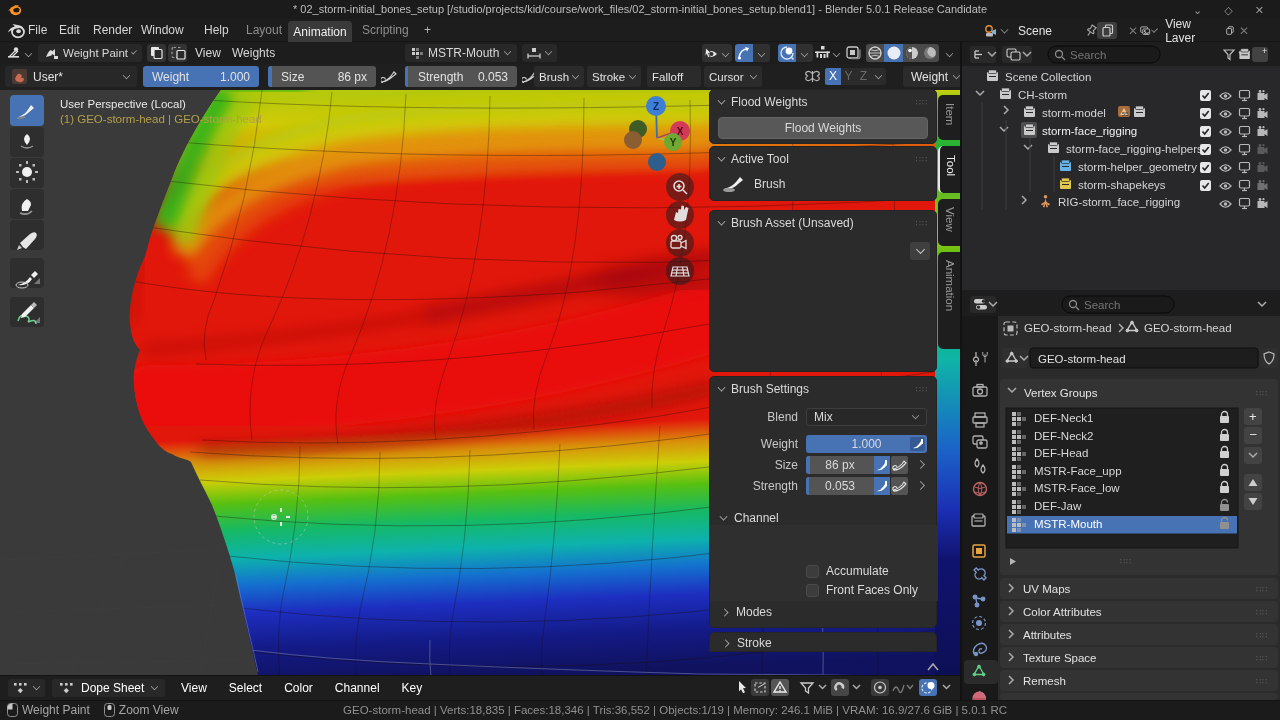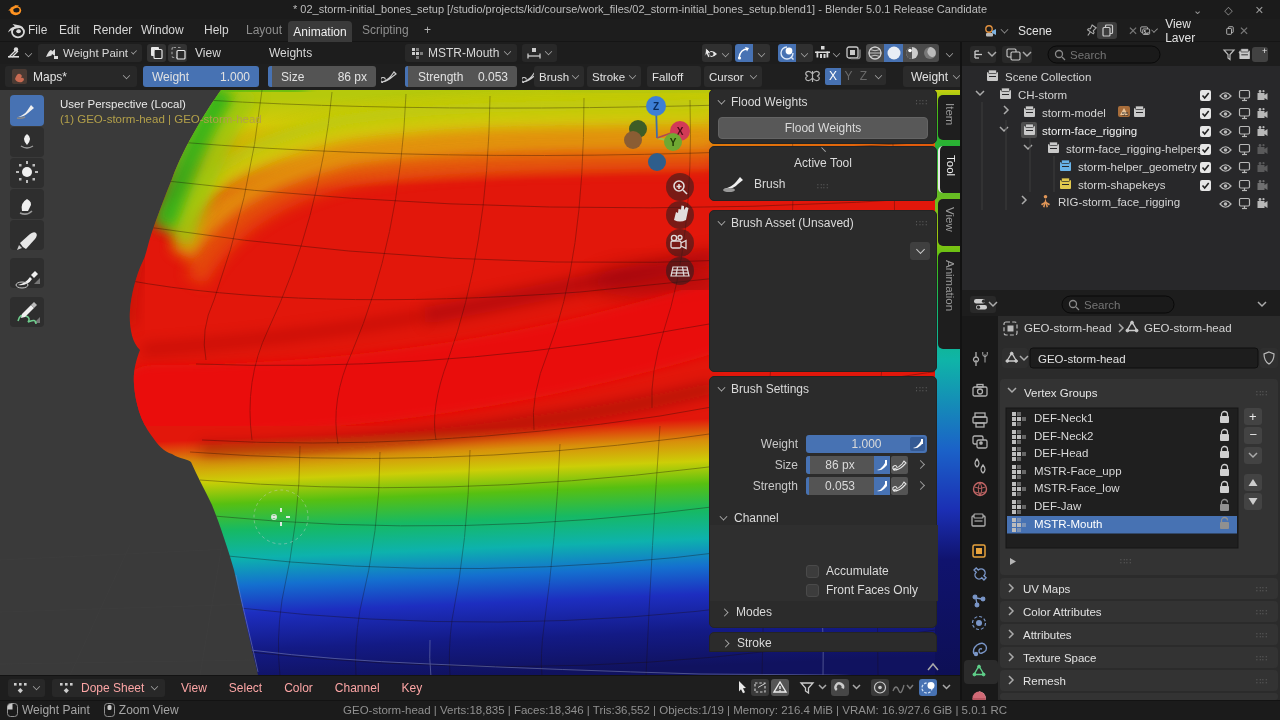--- a/index.html
+++ b/index.html
@@ -102,21 +102,21 @@
         <rect x="0" y="0" width="19" height="18" rx="3" fill="#333"></rect>
           <rect x="21" y="0" width="19" height="18" rx="3" fill="#333"></rect>
         <rect x="4" y="3" width="8" height="9" rx="1" fill="#e8e8e8"></rect>
           <rect x="7" y="5.5" width="8" height="9" rx="1" fill="#2a2a2a" stroke="#e8e8e8" stroke-width="1.2"></rect>
         <rect x="25" y="3.5" width="9" height="10" rx="1.5" fill="none" stroke="#9a9a9a" stroke-width="1.2" stroke-dasharray="2.5 2"></rect>
           <rect x="30" y="6.5" width="8" height="8.5" rx="1" fill="#2a2a2a" stroke="#e8e8e8" stroke-width="1.2"></rect>
       </svg>
     </div>
     <div class="abs" style="top:44px;left:0;height:18px;line-height:18px;font-size:12px;color:#d8d8d8;">
         <span class="abs" style="left:195px;">View</span>
-        <span class="abs" style="left:232px;margin-left:37px;">Weights</span>
+        <span class="abs" style="left:232px;">Weights</span>
       </div>
     <div class="abs row" style="left:405px;top:44px;height:18px;font-size:12px;color:#d8d8d8;">
       <span class="row" style="background:#282828;border-radius:3px;height:18px;padding:0 6px;gap:5px;">
         <svg width="12" height="12" viewBox="0 0 12 12" fill="#ccc">
             <rect x="1" y="1" width="3" height="3"></rect>
             <rect x="5" y="1" width="3" height="3" opacity=".5"></rect>
             <rect x="1" y="5" width="3" height="3"></rect>
             <rect x="5" y="5" width="3" height="3"></rect>
             <rect x="9" y="5" width="3" height="3" opacity=".5"></rect>
             <rect x="5" y="9" width="3" height="3" opacity=".5"></rect>
@@ -134,21 +134,21 @@
       </span>
     </div>
   </div>
   <div id="paintheader">
     <div class="abs row" style="left:5px;top:66px;height:21px;font-size:12px;color:#e2e2e2;">
       <span class="row" style="background:#282828;border-radius:3px;height:21px;width:132px;padding:0 7px;gap:6px;">
         <svg width="15" height="15" viewBox="0 0 15 15">
             <rect x="0" y="0" width="15" height="15" rx="2" fill="#4a3a33"></rect>
             <path d="M3,10 q2,-6 5,-5 q3,1 1,4 q3,-1 3,2 l-2,2 q-5,1 -7,-3z" fill="#c96a52"></path>
           </svg>
-        <span style="flex:1;">Maps*</span>
+        <span style="flex:1;">User*</span>
         <span class="chev" style="border-right:1.5px solid #aaa;border-bottom:1.5px solid #aaa;transform:rotate(45deg) scale(.75);margin:-3px 0 0 0;"></span>
       </span>
       <span class="row" style="background:#4772b3;border-radius:3px;height:21px;width:116px;margin-left:6px;padding:0 9px;">
         <span style="flex:1;">Weight</span>
           <span>1.000</span>
       </span>
       <span class="row" style="background:#545454;border-radius:3px;height:21px;width:108px;margin-left:9px;padding:0 9px;position:relative;overflow:hidden;">
         <span class="abs" style="left:0;top:0;width:4px;height:21px;background:#4772b3;"></span>
         <span style="flex:1;margin-left:4px;">Size</span>
           <span>86 px</span>
@@ -483,21 +483,21 @@
       <div class="row" style="height:24px;padding:0 8px;gap:6px;">
           <span class="chev" style="border-right:1.5px solid #bbb;border-bottom:1.5px solid #bbb;transform:rotate(45deg) scale(.8);margin-top:-4px;"></span>
           <span>Flood Weights</span>
           <span style="flex:1;"></span>
           <span style="color:#6f6f6f;font-size:8px;letter-spacing:1px;">∷∷</span>
         </div>
       <div class="row" style="height:22px;margin:3px 8px 0;background:#585858;border-radius:4px;justify-content:center;border:1px solid #646464;">Flood Weights</div>
     </div>
 
     <div class="abs" style="left:709px;top:146px;width:228px;height:55px;background:#2b2b2b;border-radius:5px;border:1px solid #242424;">
-      <div class="row" style="height:24px;padding:6px 8px;gap:6px;flex-direction:column;">
+      <div class="row" style="height:24px;padding:0 8px;gap:6px;">
           <span class="chev" style="border-right:1.5px solid #bbb;border-bottom:1.5px solid #bbb;transform:rotate(45deg) scale(.8);margin-top:-4px;"></span>
           <span>Active Tool</span>
           <span style="flex:1;"></span>
           <span style="color:#6f6f6f;font-size:8px;letter-spacing:1px;">∷∷</span>
         </div>
       <div class="row" style="height:26px;padding:0 12px;gap:10px;">
         <svg width="22" height="18" viewBox="0 0 22 18">
             <path d="M2,14 q8,-2 12,-7 l4,-5 3,3 -5,4 q-5,6 -14,5z" fill="#f0f0f0"></path>
             <ellipse cx="7" cy="15" rx="6" ry="2" fill="#999"></ellipse>
           </svg>
@@ -517,20 +517,24 @@
         </div>
     </div>
 
     <div class="abs" style="left:709px;top:376px;width:228px;height:252px;background:#2b2b2b;border-radius:5px;border:1px solid #242424;">
       <div class="row" style="height:24px;padding:0 8px;gap:6px;">
           <span class="chev" style="border-right:1.5px solid #bbb;border-bottom:1.5px solid #bbb;transform:rotate(45deg) scale(.8);margin-top:-4px;"></span>
           <span>Brush Settings</span>
           <span style="flex:1;"></span>
           <span style="color:#6f6f6f;font-size:8px;letter-spacing:1px;">∷∷</span>
         </div>
+      <div class="abs row" style="left:0;top:31px;width:228px;height:18px;">
+        <span style="width:88px;text-align:right;color:#c8c8c8;">Blend</span>
+        <span class="row" style="background:#282828;border:1px solid #3d3d3d;border-radius:3px;height:18px;flex:1;margin:0 11px 0 8px;padding:0 7px;">Mix<span style="flex:1;"></span><span class="chev" style="border-right:1.5px solid #aaa;border-bottom:1.5px solid #aaa;transform:rotate(45deg) scale(.75);margin-top:-3px;"></span></span>
+      </div>
       <div class="abs row" style="left:0;top:58px;width:228px;height:18px;">
         <span style="width:88px;text-align:right;color:#c8c8c8;">Weight</span>
         <span class="row" style="background:#4772b3;border-radius:3px;height:18px;flex:1;margin:0 11px 0 8px;justify-content:center;position:relative;">1.000
           <svg class="abs" style="right:2px;top:2px;" width="15" height="14" viewBox="0 0 15 14">
               <rect width="15" height="14" rx="2" fill="#355a94"></rect>
               <path d="M3,11 q4,-1 6,-4 l2,-3 2,2 -3,3 q-3,3 -7,2z" fill="#fff"></path>
               <rect x="11" y="2" width="2" height="5" fill="#fff"></rect>
             </svg>
         </span>
       </div>
@@ -1025,21 +1029,21 @@
             <text x="258" y="322">∷∷</text>
             <text x="258" y="345">∷∷</text>
             <text x="258" y="368">∷∷</text>
       </g>
     </g>
   </svg>
   </div>
 
   <div class="abs" style="left:0;top:675px;width:961px;height:25px;background:#1e1e1e;border-top:1px solid #131313;"></div>
   <div id="dope">
-    <div class="abs row" style="left:8px;top:679px;height:18px;font-size:12px;color:#fca5a5;">
+    <div class="abs row" style="left:8px;top:679px;height:18px;font-size:12px;color:#ffffff;">
       <span class="row" style="background:#282828;border-radius:3px;height:18px;padding:0 5px;gap:4px;">
         <svg width="16" height="13" viewBox="0 0 16 13" fill="#ccc">
             <rect x="1" y="1" width="2.6" height="2.6"></rect>
             <rect x="6" y="1" width="2.6" height="2.6"></rect>
             <rect x="11" y="1" width="2.6" height="2.6"></rect>
             <path d="M7.3,6 l2.6,2.6 -2.6,2.6 -2.6,-2.6z"></path>
           </svg>
         <span class="chev" style="border-right:1.5px solid #aaa;border-bottom:1.5px solid #aaa;transform:rotate(45deg) scale(.75);margin:-3px 0 0 0;"></span>
       </span>
       <span class="row" style="background:#282828;border-radius:3px;height:18px;padding:0 7px;gap:6px;margin-left:7px;width:113px;">
@@ -1095,17 +1099,17 @@
           <rect x="0.5" y="0.5" width="10" height="13" rx="3" fill="none" stroke="#909090" stroke-width="1"></rect>
           <path d="M0.5,3.5 a5,4 0 0 1 5,-3 v6 h-5z" fill="#c8c8c8"></path>
         </svg>
       <span>Weight Paint</span>
       <svg width="11" height="14" viewBox="0 0 11 14" style="margin-left:10px;">
           <rect x="0.5" y="0.5" width="10" height="13" rx="3" fill="none" stroke="#909090" stroke-width="1"></rect>
           <rect x="3.5" y="2" width="4" height="5" rx="1.5" fill="#c8c8c8"></rect>
         </svg>
       <span>Zoom View</span>
     </div>
-    <div class="abs" style="right:8px;top:702px;height:16px;font-size:11.5px;color:#909090;line-height:16px;">GEO-storm-head | Verts:18,835 | Faces:18,346 | Tris:36,552 | Objects:1/19 | Memory: 216.4 MiB | VRAM: 16.9/27.6 GiB | 5.0.1 RC</div>
+    <div class="abs" style="right:8px;top:702px;height:16px;font-size:11.5px;color:#909090;line-height:16px;">GEO-storm-head | Verts:18,835 | Faces:18,346 | Tris:36,552 | Objects:1/19 | Memory: 246.1 MiB | VRAM: 16.9/27.6 GiB | 5.0.1 RC</div>
   </div>
 
   <div class="abs" style="left:960px;top:42px;width:2px;height:658px;background:#121212;"></div>
 </div>
 
 </body></html>

